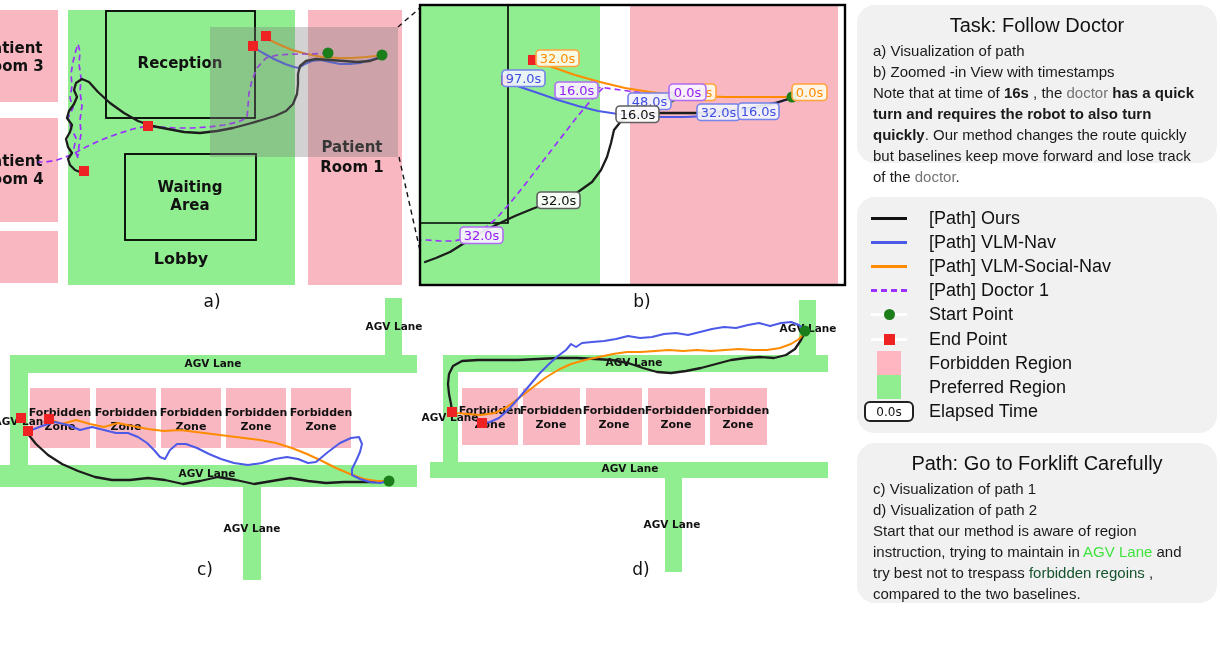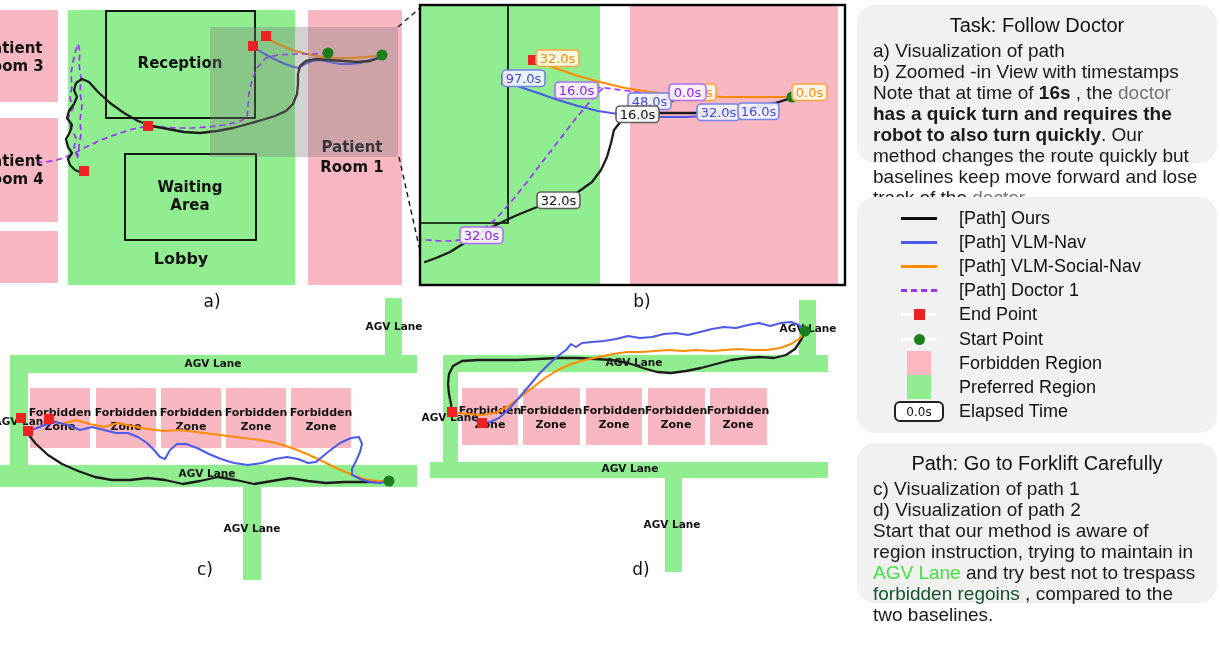--- a/index.html
+++ b/index.html
@@ -39,30 +39,30 @@
   .ts-b text{fill:#3d4ee0;}
   .ts-p rect{fill:rgba(248,242,254,0.92);stroke:#b06df5;stroke-width:1.6;}
   .ts-p text{fill:#9320f5;}
   .ts-k rect{fill:rgba(255,255,255,0.92);stroke:#606060;stroke-width:1.6;}
   .ts-k text{fill:#111;}
 
   
   .tbox{position:absolute;left:857px;width:360px;background:#f1f1f1;border-radius:18px;
         color:#1a1a1a;box-sizing:border-box;}
   .tbox h2{font-size:20px;font-weight:400;text-align:center;margin:9px 10px 3px;color:#111;}
-  .tbody{font-size:19px;line-height:21px;margin:0 16px 8px;}
+  .tbody{font-size:15px;line-height:21px;margin:0 16px 8px;}
   .tbody p{margin:0;}
   .b{font-weight:bold;}
   .purple{color:#737373;margin-top:27px;}
   .greentxt{color:#3fe43f;}
   .pinktxt{color:#14532d;}
 
   .legend-box{position:absolute;left:857px;top:197px;width:360px;height:236px;background:#f1f1f1;
               border-radius:18px;box-sizing:border-box;padding-top:9px;}
-  .lrow{display:flex;align-items:center;height:24.2px;padding-left:30px;}
+  .lrow{display:flex;align-items:center;height:24.2px;}
   .licon{width:64px;display:flex;justify-content:center;align-items:center;position:relative;}
   .llabel{font-size:18px;color:#111;margin-left:8px;white-space:nowrap;}
   .sw-line{width:36px;height:0;border-top:3.6px solid #111;}
   .sw-black{border-color:#111;}
   .sw-blue{border-color:#4d5ae8;}
   .sw-orange{border-color:#ff8c00;}
   .sw-dash{width:36px;height:0;border-top:3.2px dashed #9b30ff;}
   .sw-strip{position:absolute;width:36px;height:3px;background:#fff;}
   .sw-dot{width:11px;height:11px;border-radius:50%;background:#1b7e1b;position:relative;}
   .sw-redsq{width:11px;height:11px;background:#ee2222;position:relative;}
@@ -307,30 +307,30 @@
   </div>
   <div class="lrow">
     <span class="licon">
           <span class="sw-dash"></span>
         </span>
     <span class="llabel">[Path] Doctor 1</span>
   </div>
   <div class="lrow">
     <span class="licon">
           <span class="sw-strip"></span>
+          <span class="sw-dot"></span>
+        </span>
+    <span class="llabel">Start Point</span>
+  </div>
+  <div class="lrow">
+    <span class="licon">
+          <span class="sw-strip"></span>
           <span class="sw-redsq"></span>
         </span>
     <span class="llabel">End Point</span>
-  </div>
-  <div class="lrow">
-    <span class="licon">
-          <span class="sw-strip"></span>
-          <span class="sw-dot"></span>
-        </span>
-    <span class="llabel">Start Point</span>
   </div>
   <div class="lrow">
     <span class="licon">
           <span class="sw-pink"></span>
         </span>
     <span class="llabel">Forbidden Region</span>
   </div>
   <div class="lrow">
     <span class="licon">
           <span class="sw-green"></span>

